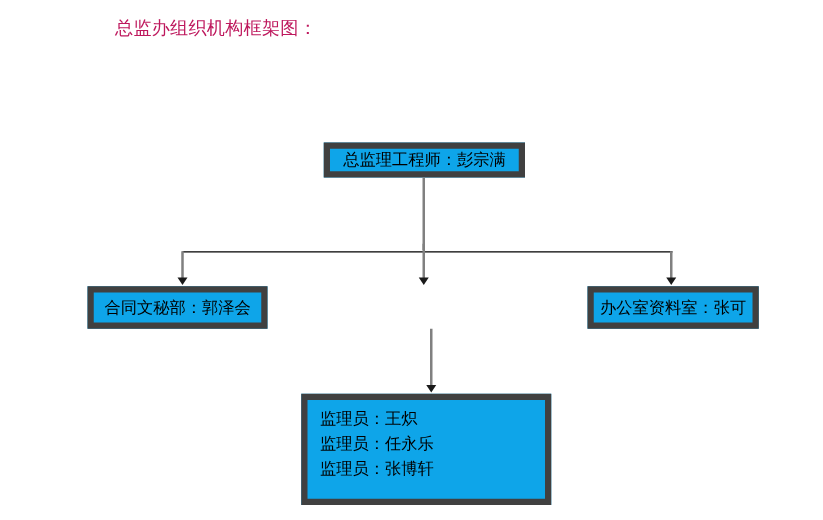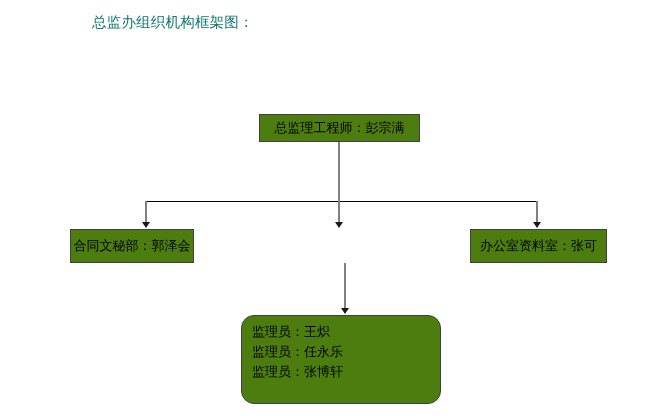--- a/index.html
+++ b/index.html
@@ -17,46 +17,46 @@
     position: relative;
     width: 658px;
     height: 416px;
     background: #ffffff;
   }
   .title {
     position: absolute;
     left: 92px;
     top: 13px;
     font-size: 14.5px;
-    color: #0f766e;
+    color: #be185d;
     letter-spacing: 0.2px;
     white-space: nowrap;
   }
   .node {
     position: absolute;
     box-sizing: border-box;
-    border: 1px solid #404040;
-    background: #4d7c0f;
+    border: 5px solid #404040;
+    background: #0ea5e9;
     display: flex;
     align-items: center;
     justify-content: center;
     font-size: 13px;
     color: #000000;
     white-space: nowrap;
   }
   .node-top {
     left: 259px;
     top: 114px;
     width: 161px;
     height: 28px;
   }
   .node-left {
     left: 70px;
     top: 229px;
-    width: 124px;
+    width: 144px;
     height: 34px;
   }
   .node-center {
     left: 297px;
     top: 229px;
     width: 91px;
     height: 34px;
   }
   .node-right {
     left: 470px;
@@ -64,21 +64,20 @@
     width: 137px;
     height: 34px;
   }
   .node-list {
     left: 241px;
     top: 315px;
     width: 200px;
     height: 89px;
     display: block;
     padding: 6px 0 0 10px;
-    border-radius: 13px;
   }
   .node-list .row {
     font-size: 13px;
     line-height: 20px;
     color: #000000;
     white-space: nowrap;
     text-align: left;
   }
   
   .vline {

